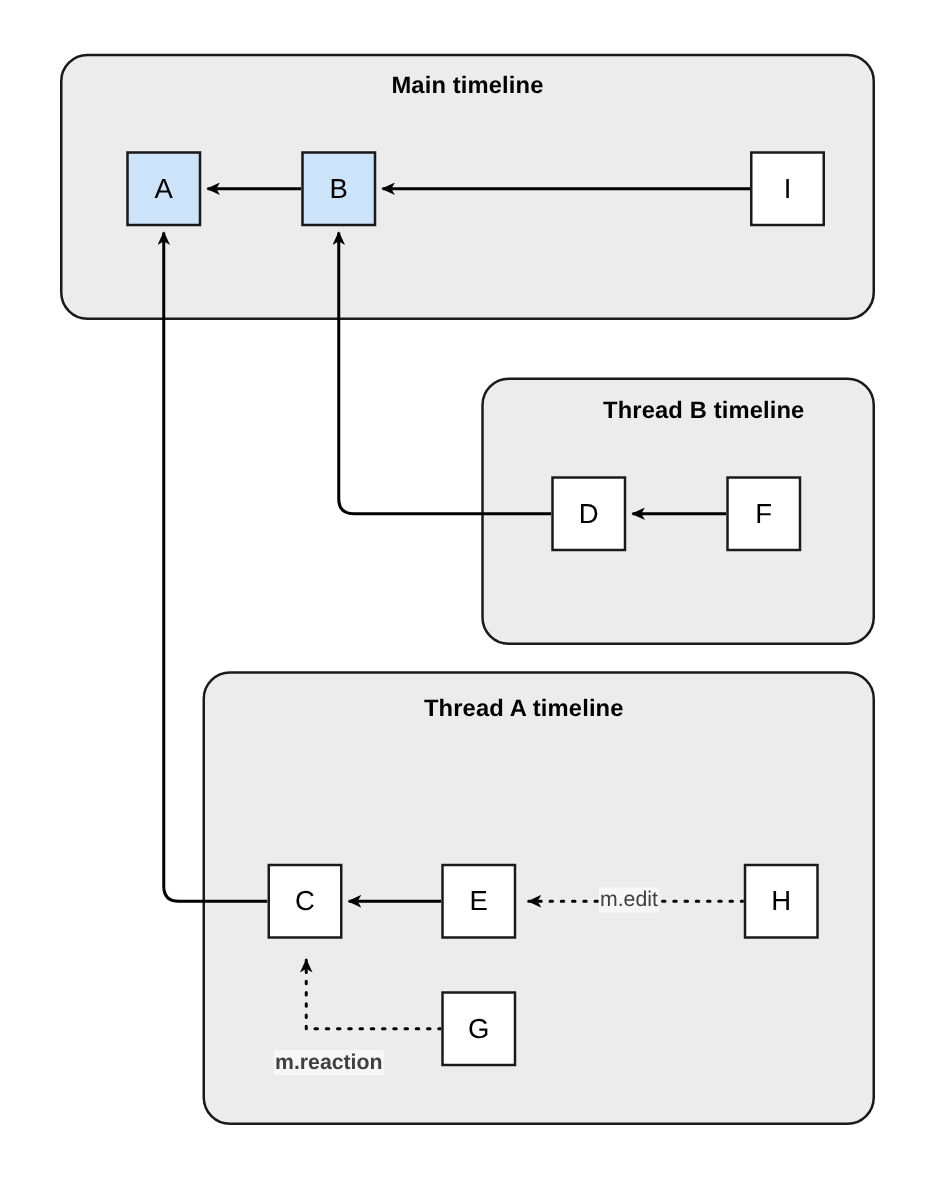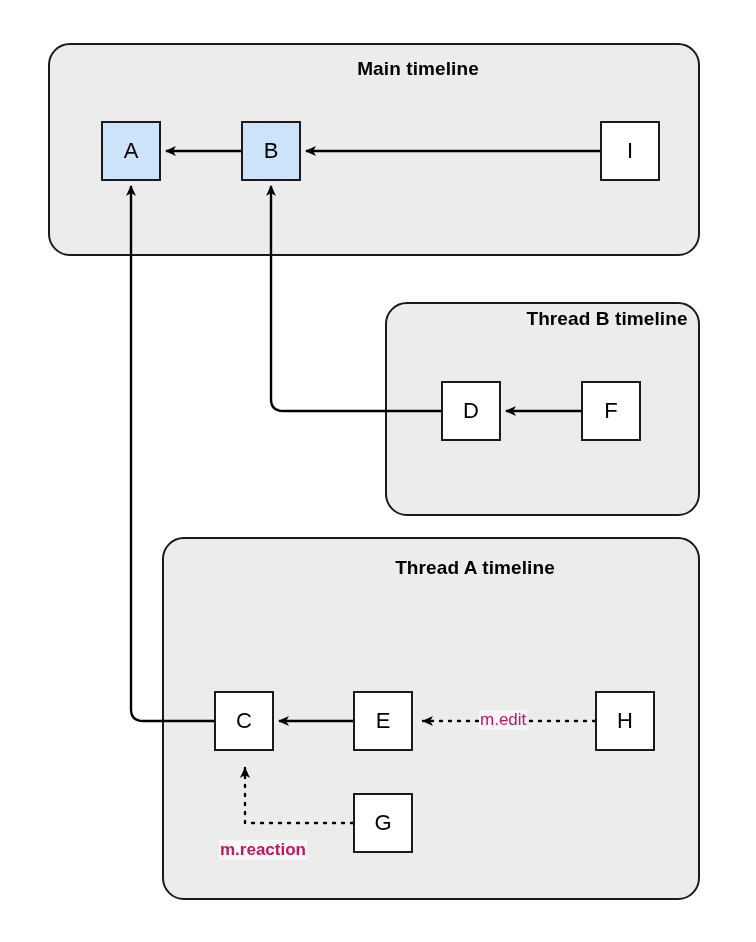--- a/index.html
+++ b/index.html
@@ -27,21 +27,20 @@
   .container-title {
     position: absolute;
     left: 0;
     right: 0;
     text-align: center;
     font-weight: bold;
     font-size: 19px;
     color: #000000;
     font-family: "Liberation Sans", sans-serif;
     letter-spacing: 0.1px;
-    margin-left: 44px;
   }
   .node {
     position: absolute;
     width: 60px;
     height: 60px;
     box-sizing: border-box;
     border: 2px solid #1a1a1a;
     background: #ffffff;
     display: flex;
     align-items: center;
@@ -60,40 +59,40 @@
     top: 0;
     width: 756px;
     height: 942px;
     pointer-events: none;
     z-index: 3;
   }
   .edge-label {
     position: absolute;
     background: #f7f7f7;
     font-size: 17px;
-    color: #be185d;
+    color: #404040;
     font-family: "Liberation Sans", sans-serif;
     padding: 0 1px;
     white-space: nowrap;
     z-index: 6;
   }
 </style>
 </head>
 <body>
 
 <div id="canvas">
 
   <div class="container-box" style="left:48px; top:43px; width:652px; height:213px;"></div>
   <div class="container-title" style="left:48px; width:652px; top:58px;">Main timeline</div>
 
   <div class="container-box" style="left:385px; top:302px; width:315px; height:214px;"></div>
-  <div class="container-title" style="left:385px; width:356px; top:308px;">Thread B timeline</div>
+  <div class="container-title" style="left:385px; width:356px; top:318px;">Thread B timeline</div>
 
   <div class="container-box" style="left:162px; top:537px; width:538px; height:363px;"></div>
-  <div class="container-title" style="left:162px; width:538px; top:557px;text-align:center;">Thread A timeline</div>
+  <div class="container-title" style="left:150px; width:538px; top:557px;text-align:center;">Thread A timeline</div>
 
   <svg class="edge-layer" width="756" height="942" viewBox="0 0 756 942">
     <defs>
       <marker id="arrowhead" markerWidth="12" markerHeight="10" refX="10" refY="5" orient="auto" markerUnits="userSpaceOnUse">
         <path d="M 0 0 L 11 5 L 0 10 L 3 5 Z" fill="#000000"></path>
       </marker>
     </defs>
 
     <g>
       <line x1="241" y1="151" x2="166" y2="151" stroke="#000000" stroke-width="2.4" marker-end="url(#arrowhead)"></line>

